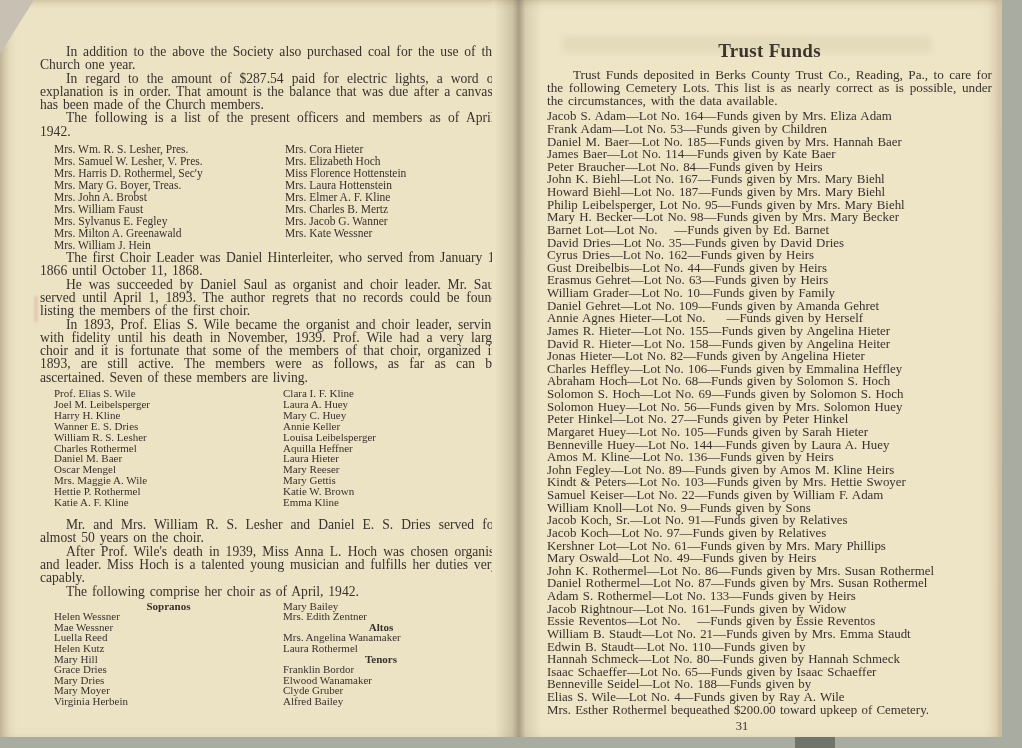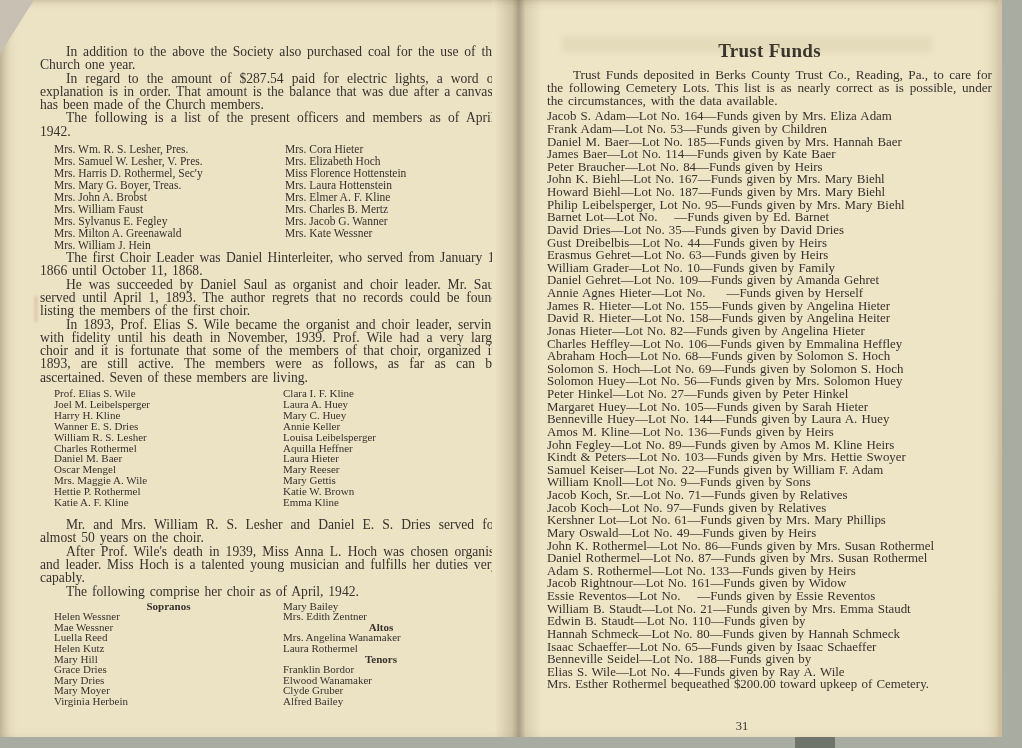--- a/index.html
+++ b/index.html
@@ -166,43 +166,45 @@
 
     <div class="entries" id="entries">
         <div>Jacob S. Adam—Lot No. 164—Funds given by Mrs. Eliza Adam</div>
         <div>Frank Adam—Lot No. 53—Funds given by Children</div>
         <div>Daniel M. Baer—Lot No. 185—Funds given by Mrs. Hannah Baer</div>
         <div>James Baer—Lot No. 114—Funds given by Kate Baer</div>
         <div>Peter Braucher—Lot No. 84—Funds given by Heirs</div>
         <div>John K. Biehl—Lot No. 167—Funds given by Mrs. Mary Biehl</div>
         <div>Howard Biehl—Lot No. 187—Funds given by Mrs. Mary Biehl</div>
         <div>Philip Leibelsperger, Lot No. 95—Funds given by Mrs. Mary Biehl</div>
+        <div>Mary H. Becker—Lot No. 98—Funds given by Mrs. Mary Becker</div>
         <div>Barnet Lot—Lot No.&nbsp;&nbsp;&nbsp;&nbsp;—Funds given by Ed. Barnet</div>
         <div>David Dries—Lot No. 35—Funds given by David Dries</div>
+        <div>Cyrus Dries—Lot No. 162—Funds given by Heirs</div>
         <div>Gust Dreibelbis—Lot No. 44—Funds given by Heirs</div>
         <div>Erasmus Gehret—Lot No. 63—Funds given by Heirs</div>
         <div>William Grader—Lot No. 10—Funds given by Family</div>
         <div>Daniel Gehret—Lot No. 109—Funds given by Amanda Gehret</div>
         <div>Annie Agnes Hieter—Lot No.&nbsp;&nbsp;&nbsp;&nbsp;&nbsp;—Funds given by Herself</div>
         <div>James R. Hieter—Lot No. 155—Funds given by Angelina Hieter</div>
         <div>David R. Hieter—Lot No. 158—Funds given by Angelina Heiter</div>
         <div>Jonas Hieter—Lot No. 82—Funds given by Angelina Hieter</div>
         <div>Charles Heffley—Lot No. 106—Funds given by Emmalina Heffley</div>
         <div>Abraham Hoch—Lot No. 68—Funds given by Solomon S. Hoch</div>
         <div>Solomon S. Hoch—Lot No. 69—Funds given by Solomon S. Hoch</div>
         <div>Solomon Huey—Lot No. 56—Funds given by Mrs. Solomon Huey</div>
         <div>Peter Hinkel—Lot No. 27—Funds given by Peter Hinkel</div>
         <div>Margaret Huey—Lot No. 105—Funds given by Sarah Hieter</div>
         <div>Benneville Huey—Lot No. 144—Funds given by Laura A. Huey</div>
         <div>Amos M. Kline—Lot No. 136—Funds given by Heirs</div>
         <div>John Fegley—Lot No. 89—Funds given by Amos M. Kline Heirs</div>
         <div>Kindt &amp; Peters—Lot No. 103—Funds given by Mrs. Hettie Swoyer</div>
         <div>Samuel Keiser—Lot No. 22—Funds given by William F. Adam</div>
         <div>William Knoll—Lot No. 9—Funds given by Sons</div>
-        <div>Jacob Koch, Sr.—Lot No. 71—Funds given by Relatives</div>
+        <div>Jacob Koch, Sr.—Lot No. 91—Funds given by Relatives</div>
         <div>Jacob Koch—Lot No. 97—Funds given by Relatives</div>
         <div>Kershner Lot—Lot No. 61—Funds given by Mrs. Mary Phillips</div>
         <div>Mary Oswald—Lot No. 49—Funds given by Heirs</div>
         <div>John K. Rothermel—Lot No. 86—Funds given by Mrs. Susan Rothermel</div>
         <div>Daniel Rothermel—Lot No. 87—Funds given by Mrs. Susan Rothermel</div>
         <div>Adam S. Rothermel—Lot No. 133—Funds given by Heirs</div>
         <div>Jacob Rightnour—Lot No. 161—Funds given by Widow</div>
         <div>Essie Reventos—Lot No.&nbsp;&nbsp;&nbsp;&nbsp;—Funds given by Essie Reventos</div>
         <div>William B. Staudt—Lot No. 21—Funds given by Mrs. Emma Staudt</div>
         <div>Edwin B. Staudt—Lot No. 110—Funds given by</div>

